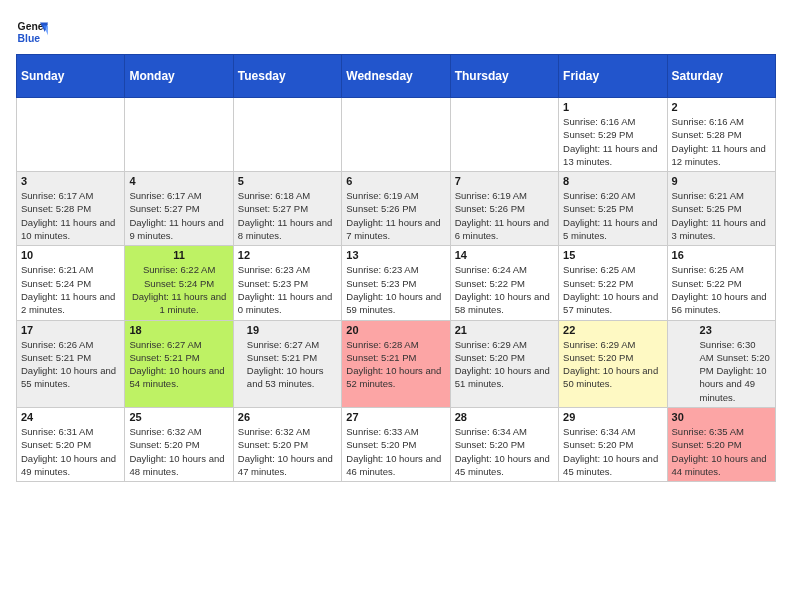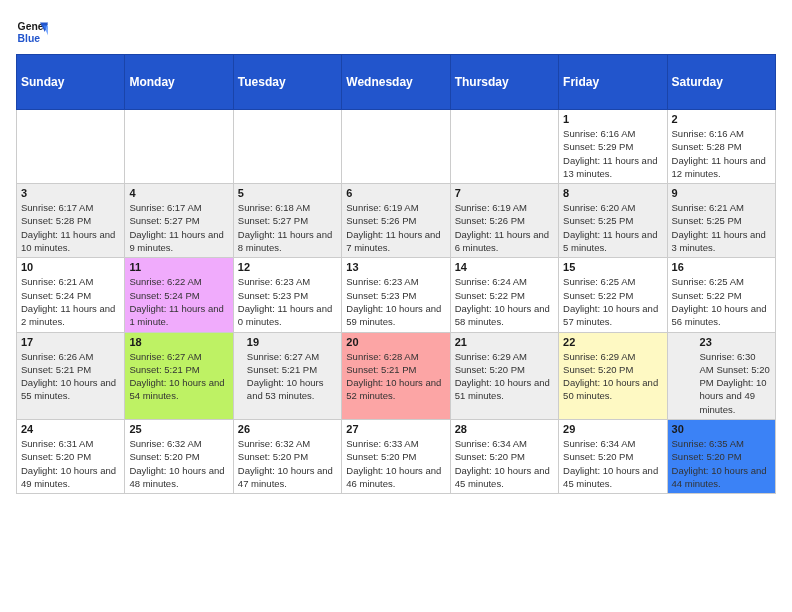--- a/index.html
+++ b/index.html
@@ -40,21 +40,21 @@
     .calendar-table {
       width: 100%;
       border-collapse: collapse;
       margin-top: 6px;
     }
     .calendar-table th {
       background-color: #2255cc;
       color: #fff;
       font-size: 12px;
       font-weight: bold;
-      padding: 20px 4px;
+      padding: 14px 4px;
       text-align: left;
       border: 1px solid #1a44aa;
     }
     .calendar-table td {
       border: 1px solid #ccc;
       vertical-align: top;
       padding: 3px 4px;
       font-size: 10px;
       color: #333;
       width: calc(100%/7);
@@ -181,21 +181,21 @@
 Daylight: 11 hours and 3 minutes.</div>
         </td>
       </tr>
       <tr>
         <td style="background: rgb(255, 255, 255);">
           <span class="day-num">10</span>
           <div class="day-info">Sunrise: 6:21 AM
 Sunset: 5:24 PM
 Daylight: 11 hours and 2 minutes.</div>
         </td>
-        <td style="background: #f0abfc;">
+        <td style="background: #bef264; text-align: center;">
           <span class="day-num">11</span>
           <div class="day-info">Sunrise: 6:22 AM
 Sunset: 5:24 PM
 Daylight: 11 hours and 1 minute.</div>
         </td>
         <td style="background: rgb(255, 255, 255);">
           <span class="day-num">12</span>
           <div class="day-info">Sunrise: 6:23 AM
 Sunset: 5:23 PM
 Daylight: 11 hours and 0 minutes.</div>
@@ -299,21 +299,21 @@
           <div class="day-info">Sunrise: 6:34 AM
 Sunset: 5:20 PM
 Daylight: 10 hours and 45 minutes.</div>
         </td>
         <td style="background: rgb(255, 255, 255);">
           <span class="day-num">29</span>
           <div class="day-info">Sunrise: 6:34 AM
 Sunset: 5:20 PM
 Daylight: 10 hours and 45 minutes.</div>
         </td>
-        <td style="background: #3b82f6;">
+        <td style="background: #fca5a5;">
           <span class="day-num">30</span>
           <div class="day-info">Sunrise: 6:35 AM
 Sunset: 5:20 PM
 Daylight: 10 hours and 44 minutes.</div>
         </td>
       </tr>
     </tbody>
 </table>
 
 </body></html>

